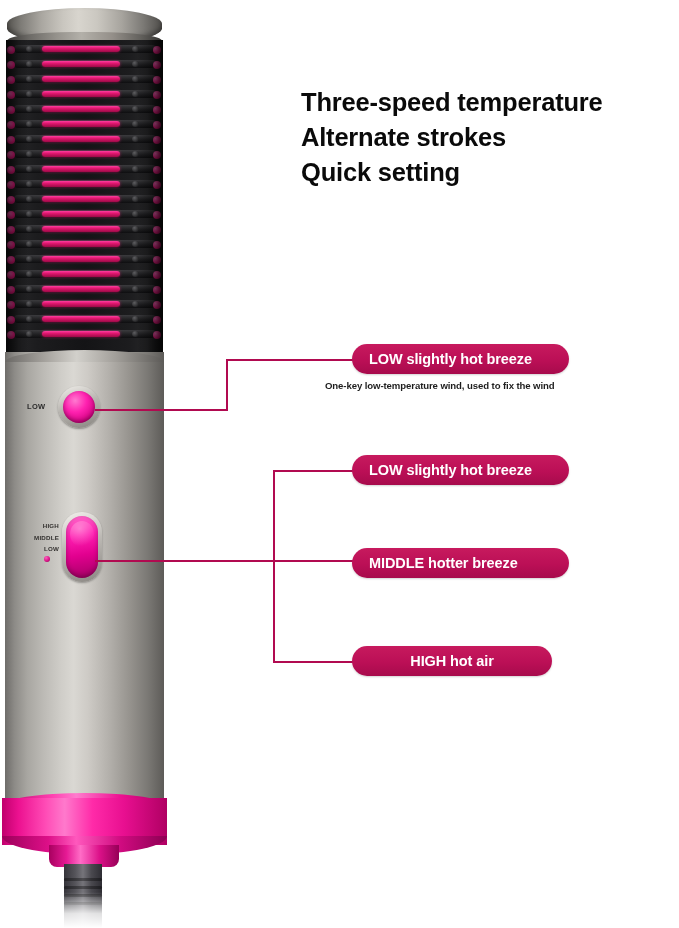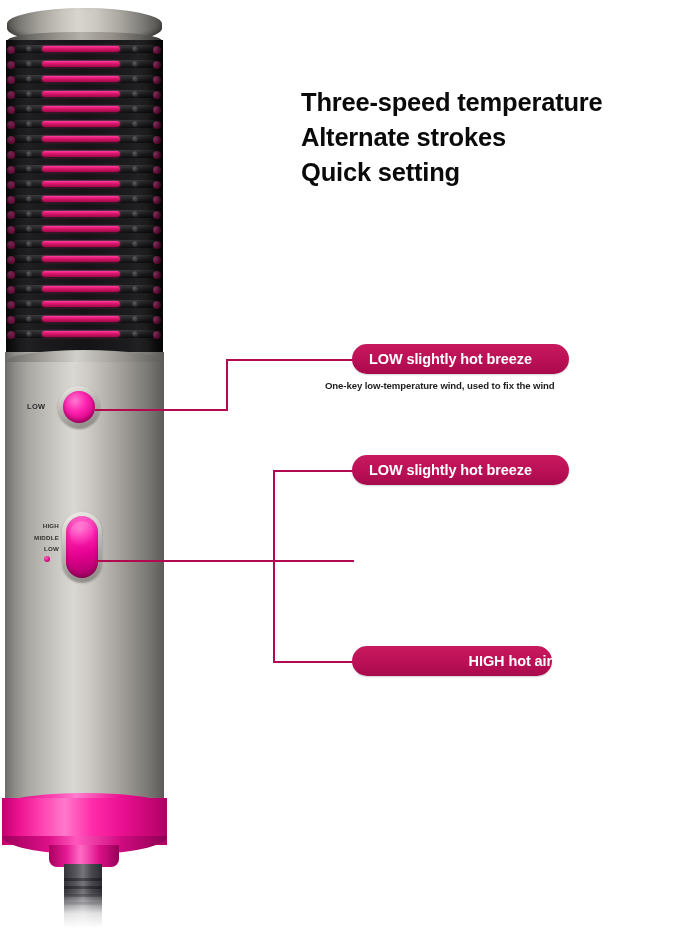--- a/index.html
+++ b/index.html
@@ -315,21 +315,21 @@
     background: linear-gradient(180deg, #c71a5e 0%, #bb0f56 55%, #a70b4c 100%);
     color: #ffffff;
     font-size: 14.5px;
     font-weight: bold;
     display: flex;
     align-items: center;
     box-shadow: 0 1px 2px rgba(0,0,0,0.18);
     letter-spacing: -0.1px;
   }
   .pill.align-left { justify-content: flex-start; padding-left: 17px; }
-  .pill.align-center { justify-content: flex-end; }
+  .pill.align-center { justify-content: center; }
 
   .subtitle {
     position: absolute;
     font-size: 9.6px;
     font-weight: bold;
     color: #1d1d1d;
     letter-spacing: -0.1px;
     white-space: nowrap;
   }
 
@@ -563,18 +563,21 @@
 
   <div class="pill align-left" style="left:352px; top:344px; width:200px;">
     <span>LOW slightly hot breeze</span>
   </div>
   <div class="subtitle" style="left:325px; top:380px;">One-key low-temperature wind, used to fix the wind</div>
 
   <div class="pill align-left" style="left:352px; top:455px; width:200px;">
     <span>LOW slightly hot breeze</span>
   </div>
 
+  <div class="pill align-left" style="left:352px; top:548px; width:200px;">
+    <span>MIDDLE hotter breeze</span>
+  </div>
 
   <div class="pill align-center" style="left:352px; top:646px; width:200px;">
     <span>HIGH hot air</span>
   </div>
 
 </div>
 
 </body></html>

